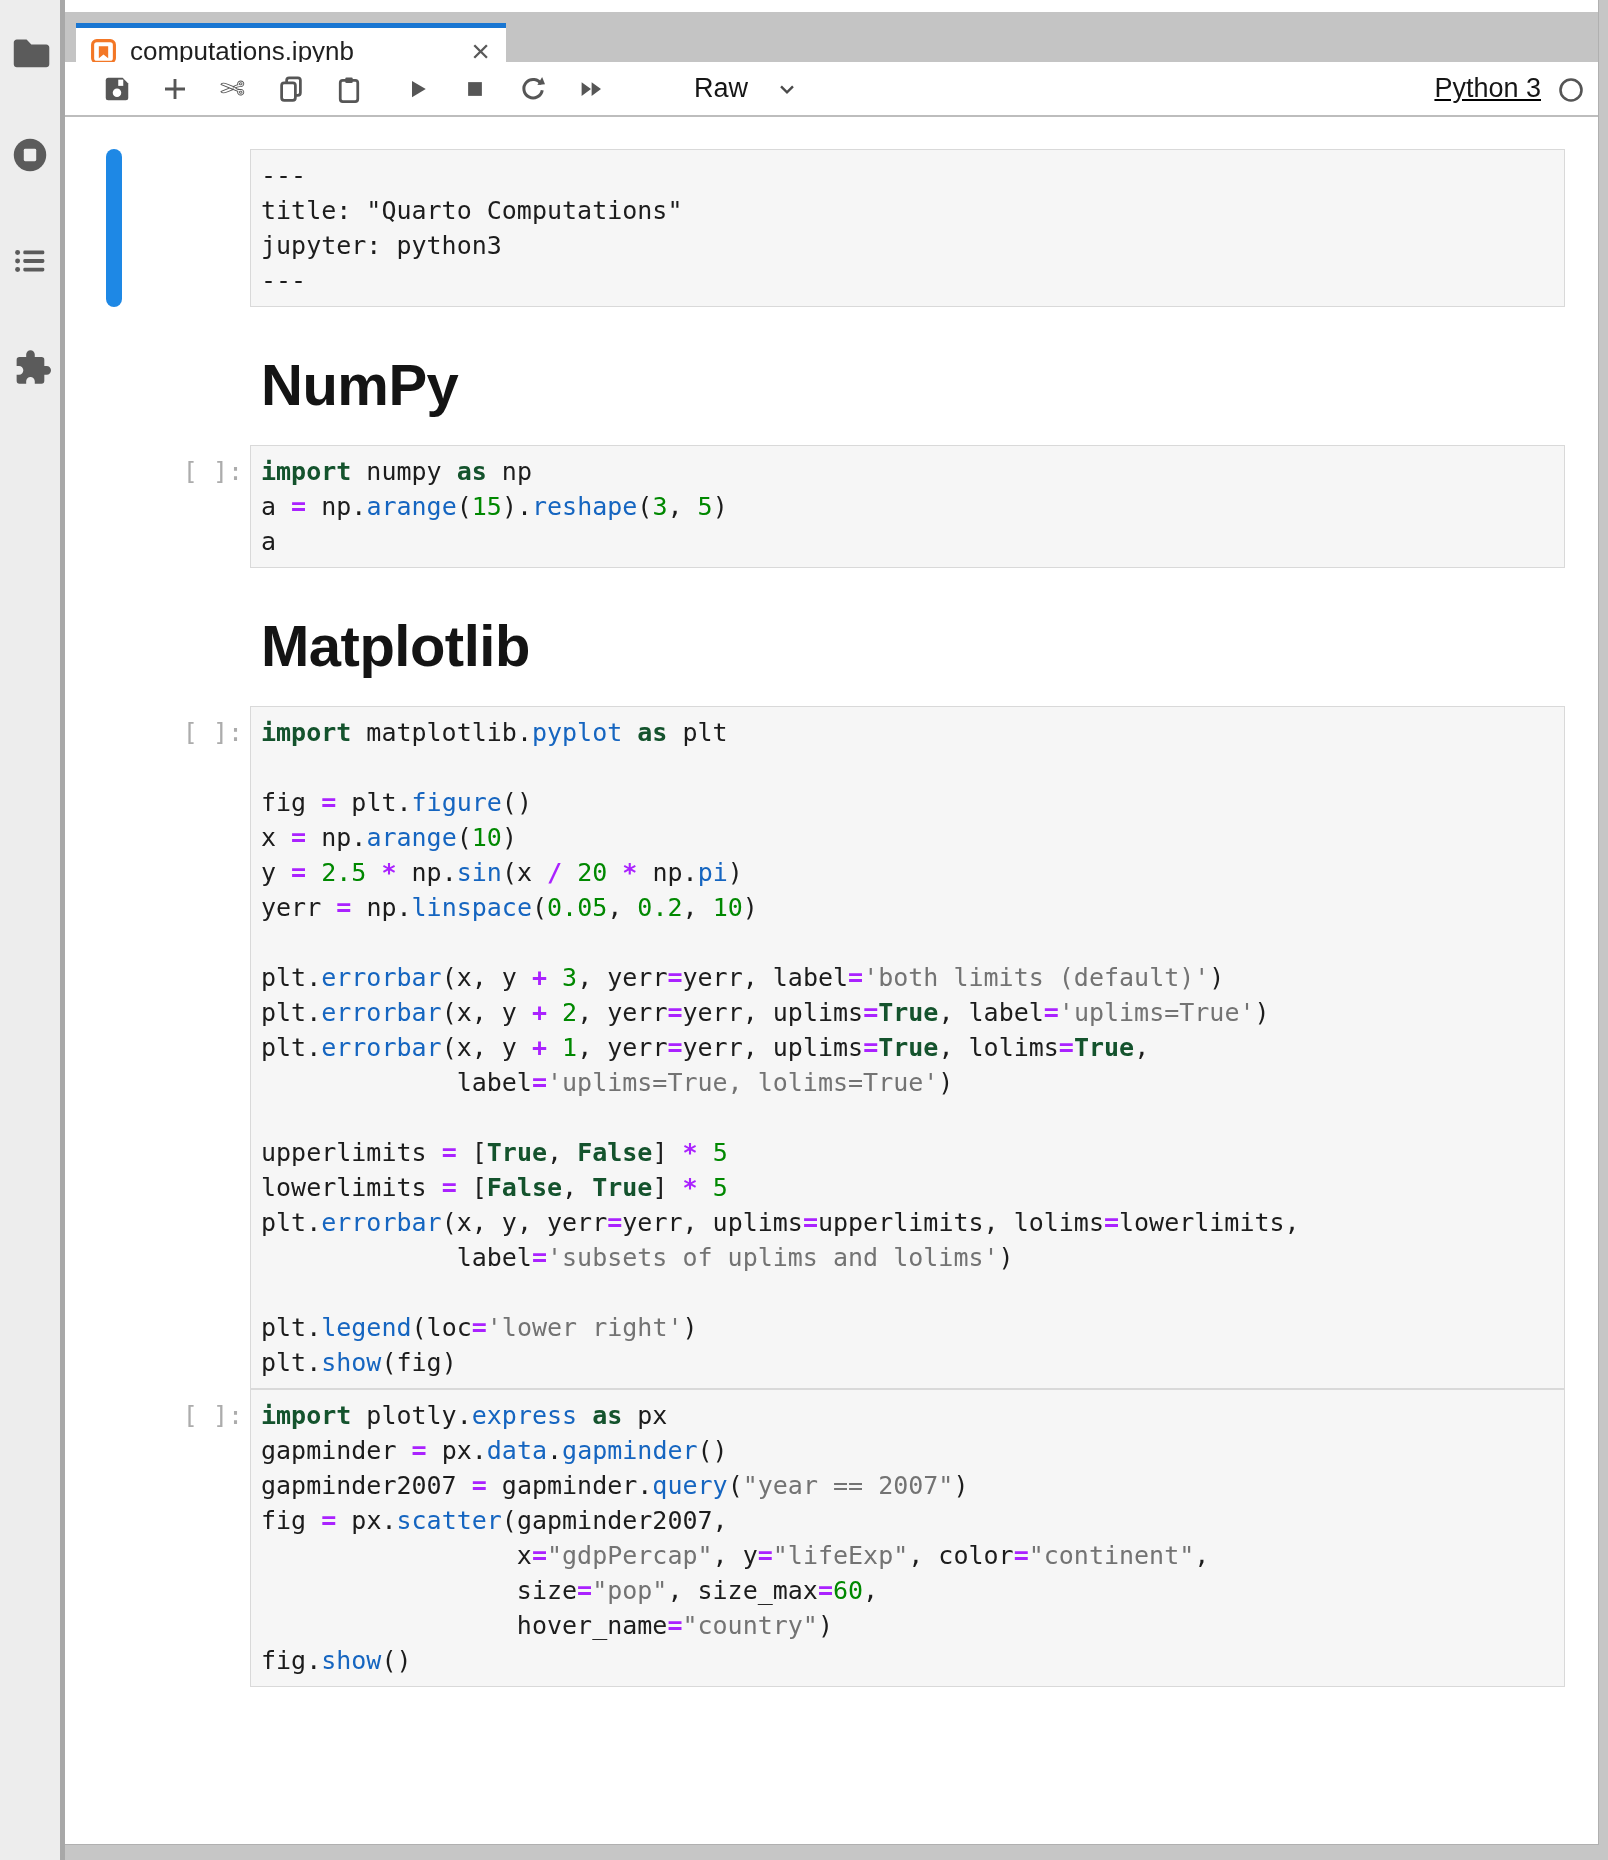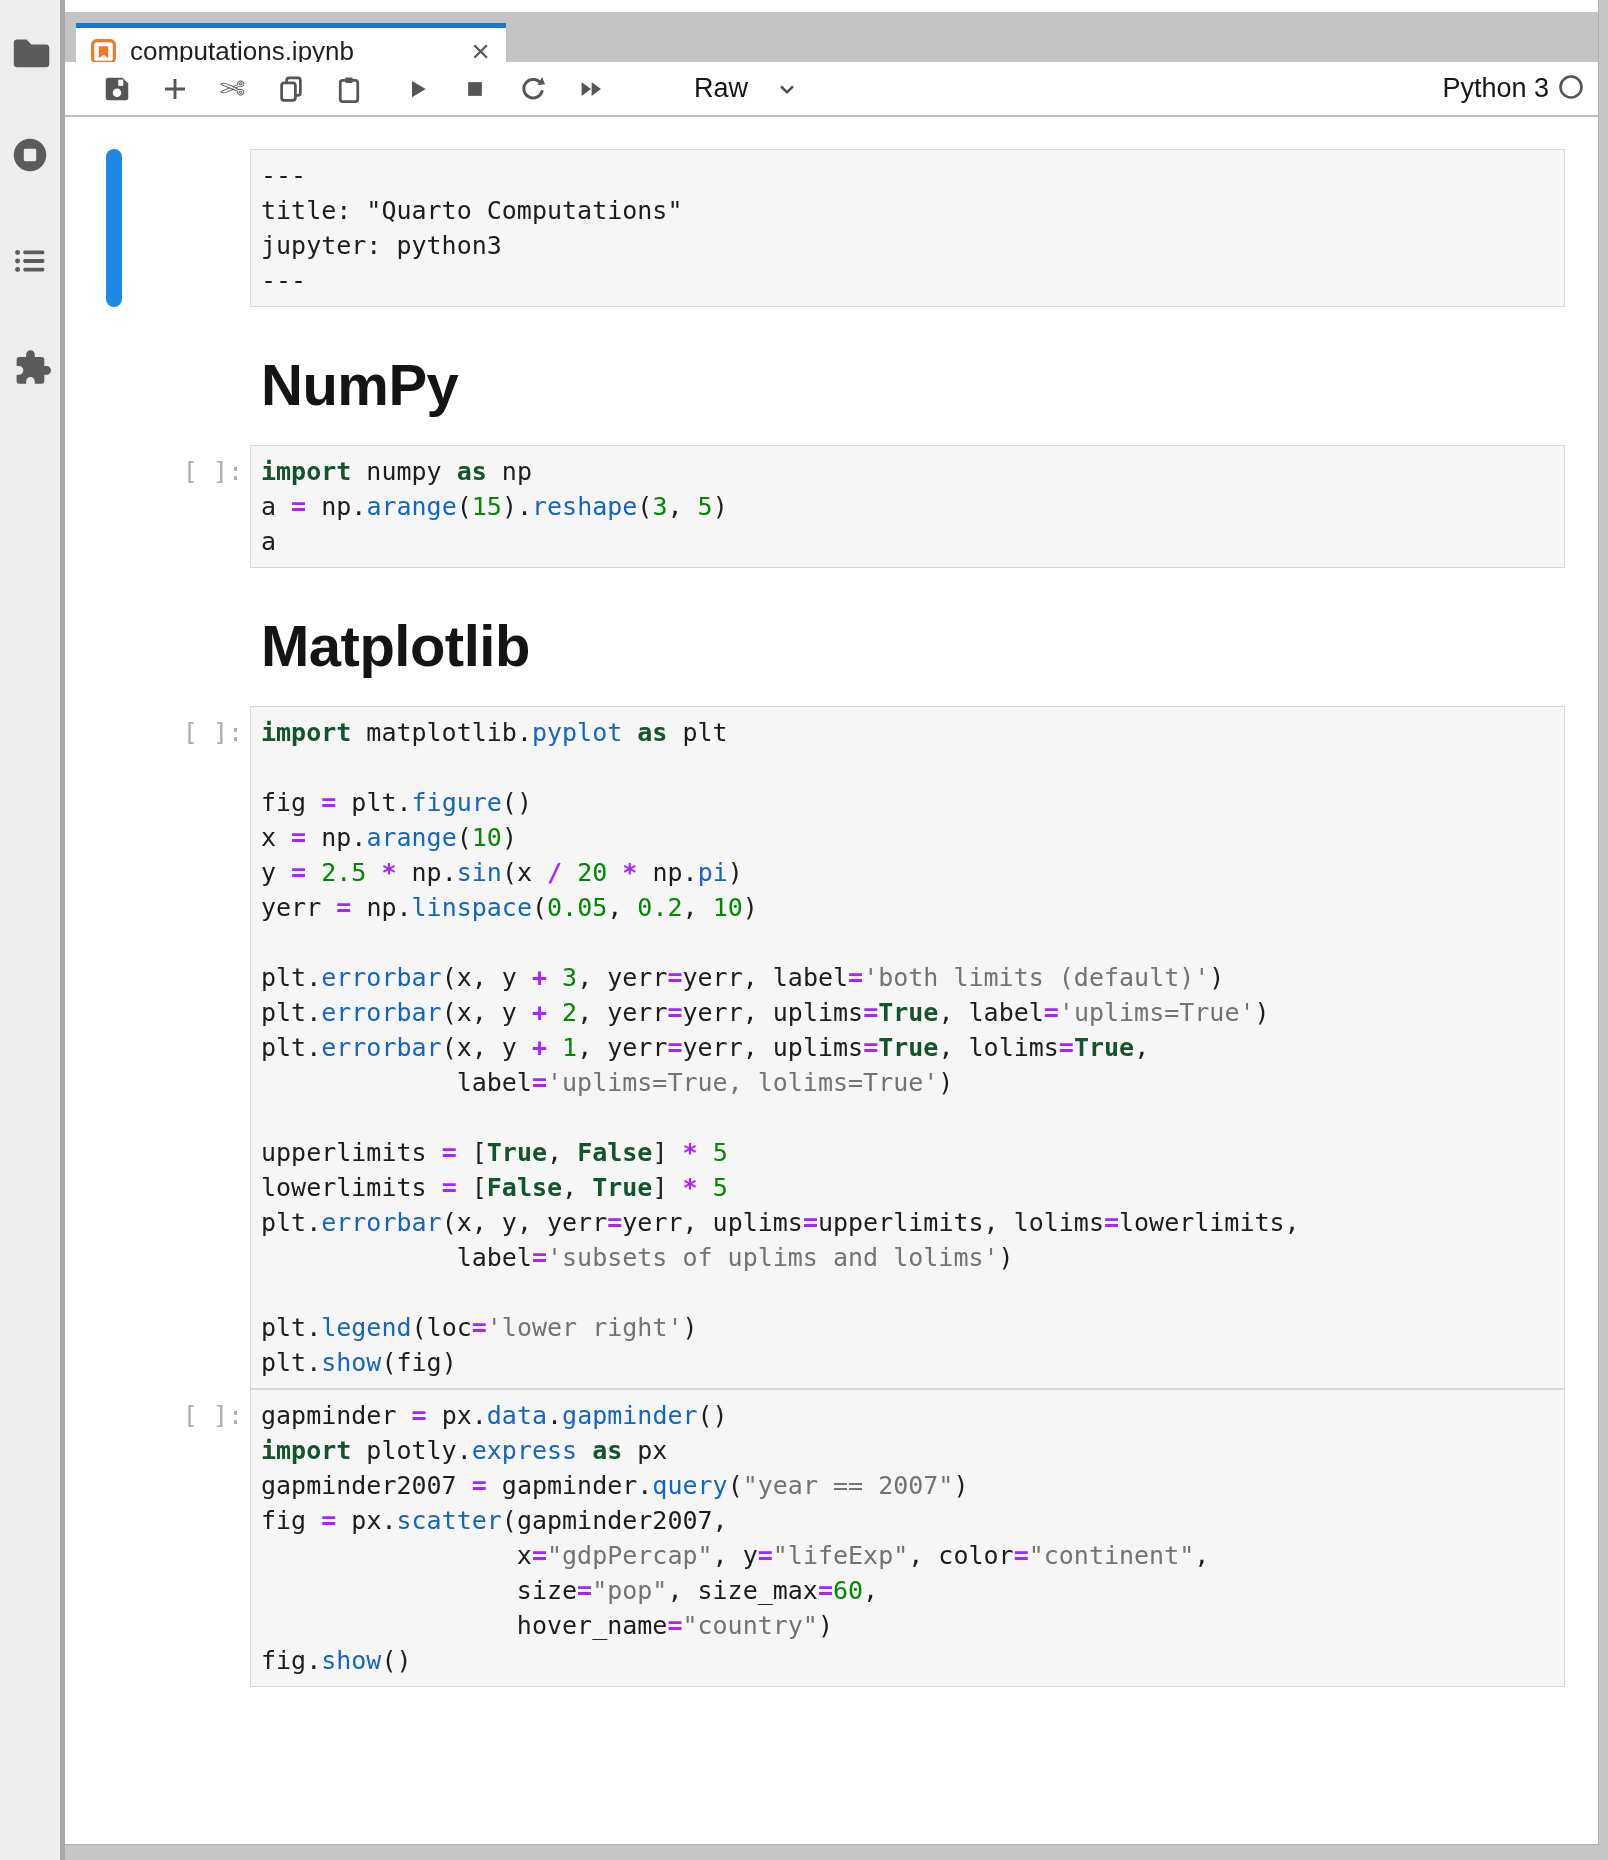--- a/index.html
+++ b/index.html
@@ -20,21 +20,21 @@
   .tab-title{font-size:26px;color:#1f1f1f;white-space:nowrap;flex:1 1 auto;}
   .tab-close{font-size:32px;color:#595959;line-height:1;padding:0 2px;cursor:default;}
 
   
   .toolbar{position:absolute;left:65px;right:9px;top:62px;height:55px;background:#fff;
            border-bottom:2px solid #bdbdbd;display:flex;align-items:center;padding-left:35px;box-sizing:border-box;}
   .tb-btn{width:34px;height:34px;margin-right:24px;display:flex;align-items:center;justify-content:center;flex:0 0 auto;}
   .tb-gap{margin-left:10px;}
   .celltype{display:flex;align-items:center;gap:26px;margin-left:26px;}
   .celltype-label{font-size:27px;color:#161616;margin-left:36px;}
-  .kernel{margin-left:auto;display:flex;align-items:flex-start;gap:8px;padding-right:14px;}
+  .kernel{margin-left:auto;display:flex;align-items:flex-end;gap:16px;padding-right:14px;text-decoration:underline;}
   .kernel-name{font-size:27px;color:#161616;}
   .scissors{font-size:30px;color:#565656;transform:scaleX(-1);line-height:1;}
 
   
   .notebook{position:absolute;left:65px;right:9px;top:117px;bottom:15px;background:#fff;
             overflow:hidden;padding-top:32px;box-sizing:border-box;}
   .cell-row{position:relative;padding-left:185px;margin:0;}
   .cell-box{width:1315px;box-sizing:border-box;background:#f6f6f6;border:1.5px solid #d9d9d9;
             padding:8px 10px;}
   .cl{height:35px;line-height:35px;font-family:"DejaVu Sans Mono",monospace;font-size:25px;white-space:pre;}
@@ -234,22 +234,22 @@
             <div class="cl"><span class="tk-t">plt.</span><span class="tk-p">errorbar</span><span class="tk-t">(x, y, yerr</span><span class="tk-o">=</span><span class="tk-t">yerr, uplims</span><span class="tk-o">=</span><span class="tk-t">upperlimits, lolims</span><span class="tk-o">=</span><span class="tk-t">lowerlimits,</span></div>
             <div class="cl"><span class="tk-t">             label</span><span class="tk-o">=</span><span class="tk-s">'subsets of uplims and lolims'</span><span class="tk-t">)</span></div>
             <div class="cl">&nbsp;</div>
             <div class="cl"><span class="tk-t">plt.</span><span class="tk-p">legend</span><span class="tk-t">(loc</span><span class="tk-o">=</span><span class="tk-s">'lower right'</span><span class="tk-t">)</span></div>
             <div class="cl"><span class="tk-t">plt.</span><span class="tk-p">show</span><span class="tk-t">(fig)</span></div>
           </div>
         </div>
         <div class="cell-row">
           <div class="prompt">[ ]:</div>
           <div class="cell-box">
+            <div class="cl"><span class="tk-k">import</span><span class="tk-t"> plotly.</span><span class="tk-p">express</span><span class="tk-t"> </span><span class="tk-k">as</span><span class="tk-t"> px</span></div>
             <div class="cl"><span class="tk-t">gapminder </span><span class="tk-o">=</span><span class="tk-t"> px.</span><span class="tk-p">data</span><span class="tk-t">.</span><span class="tk-p">gapminder</span><span class="tk-t">()</span></div>
-            <div class="cl"><span class="tk-k">import</span><span class="tk-t"> plotly.</span><span class="tk-p">express</span><span class="tk-t"> </span><span class="tk-k">as</span><span class="tk-t"> px</span></div>
             <div class="cl"><span class="tk-t">gapminder2007 </span><span class="tk-o">=</span><span class="tk-t"> gapminder.</span><span class="tk-p">query</span><span class="tk-t">(</span><span class="tk-s">"year == 2007"</span><span class="tk-t">)</span></div>
             <div class="cl"><span class="tk-t">fig </span><span class="tk-o">=</span><span class="tk-t"> px.</span><span class="tk-p">scatter</span><span class="tk-t">(gapminder2007,</span></div>
             <div class="cl"><span class="tk-t">                 x</span><span class="tk-o">=</span><span class="tk-s">"gdpPercap"</span><span class="tk-t">, y</span><span class="tk-o">=</span><span class="tk-s">"lifeExp"</span><span class="tk-t">, color</span><span class="tk-o">=</span><span class="tk-s">"continent"</span><span class="tk-t">,</span></div>
             <div class="cl"><span class="tk-t">                 size</span><span class="tk-o">=</span><span class="tk-s">"pop"</span><span class="tk-t">, size_max</span><span class="tk-o">=</span><span class="tk-n">60</span><span class="tk-t">,</span></div>
             <div class="cl"><span class="tk-t">                 hover_name</span><span class="tk-o">=</span><span class="tk-s">"country"</span><span class="tk-t">)</span></div>
             <div class="cl"><span class="tk-t">fig.</span><span class="tk-p">show</span><span class="tk-t">()</span></div>
           </div>
         </div>
       </div>
   </div>

